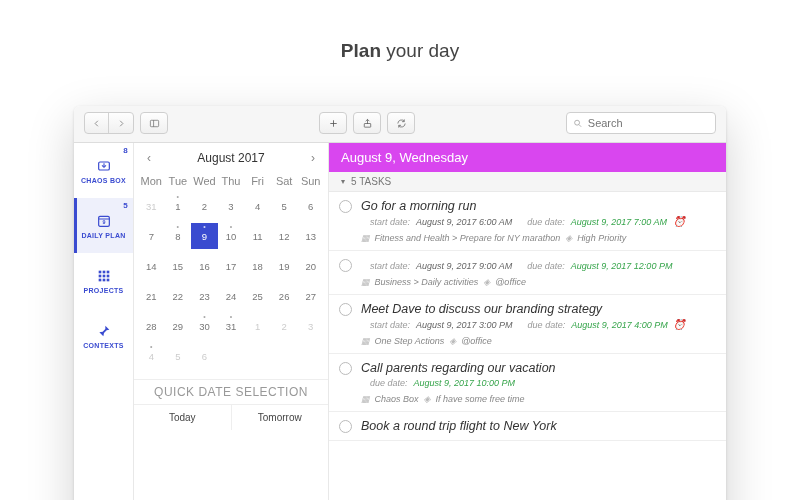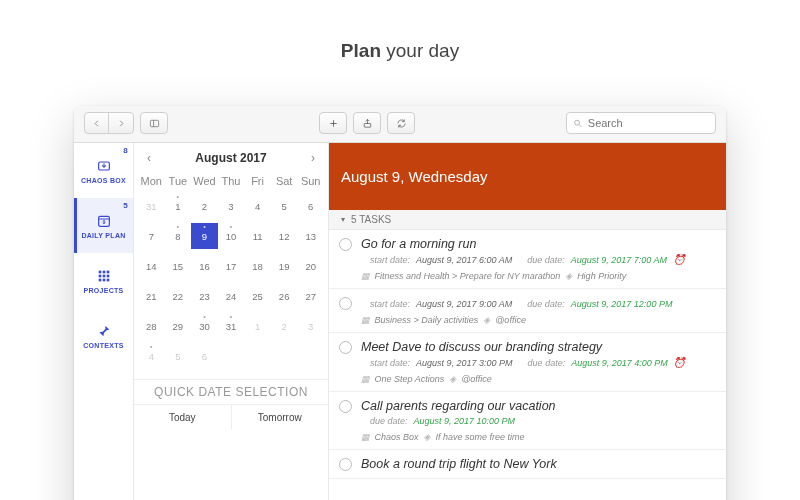--- a/index.html
+++ b/index.html
@@ -146,21 +146,21 @@
     width: 195px;
     border-right: 1px solid #e8e8e8;
     display: flex; flex-direction: column;
     font-size: 10px;
     color: #444;
   }
   .cal-head {
     display: flex; align-items: center; justify-content: space-between;
     padding: 8px 6px;
   }
-  .cal-head .month { font-size: 12px; font-weight: 700; color: #333; }
+  .cal-head .month { font-size: 12px; font-weight: 400; color: #333; }
   .cal-arrow { width: 18px; text-align: center; color: #888; cursor: pointer; font-size: 12px; }
   .cal-grid {
     display: grid;
     grid-template-columns: repeat(7, 1fr);
     text-align: center;
     padding: 0 4px;
     row-gap: 4px;
   }
   .cal-grid .hd { font-size: 11px; color: #888; font-weight: 500; padding: 2px 0; }
   .cal-cell {
@@ -197,24 +197,24 @@
   }
   .quick-btn:last-child { border-right: none; }
 
   
   .tasks {
     flex: 1;
     display: flex; flex-direction: column;
     overflow: hidden;
   }
   .tasks-head {
-    background: #c2410c;
+    background: #d946ef;
     color: #fff;
-    font-size: 15px;
-    padding: 25px 12px;
+    font-size: 13px;
+    padding: 7px 12px;
     font-weight: 500;
   }
   .tasks-count {
     background: #f5f5f5;
     font-size: 10px;
     color: #777;
     padding: 4px 12px;
     border-bottom: 1px solid #e9e9e9;
     display: flex;
     align-items: center;

